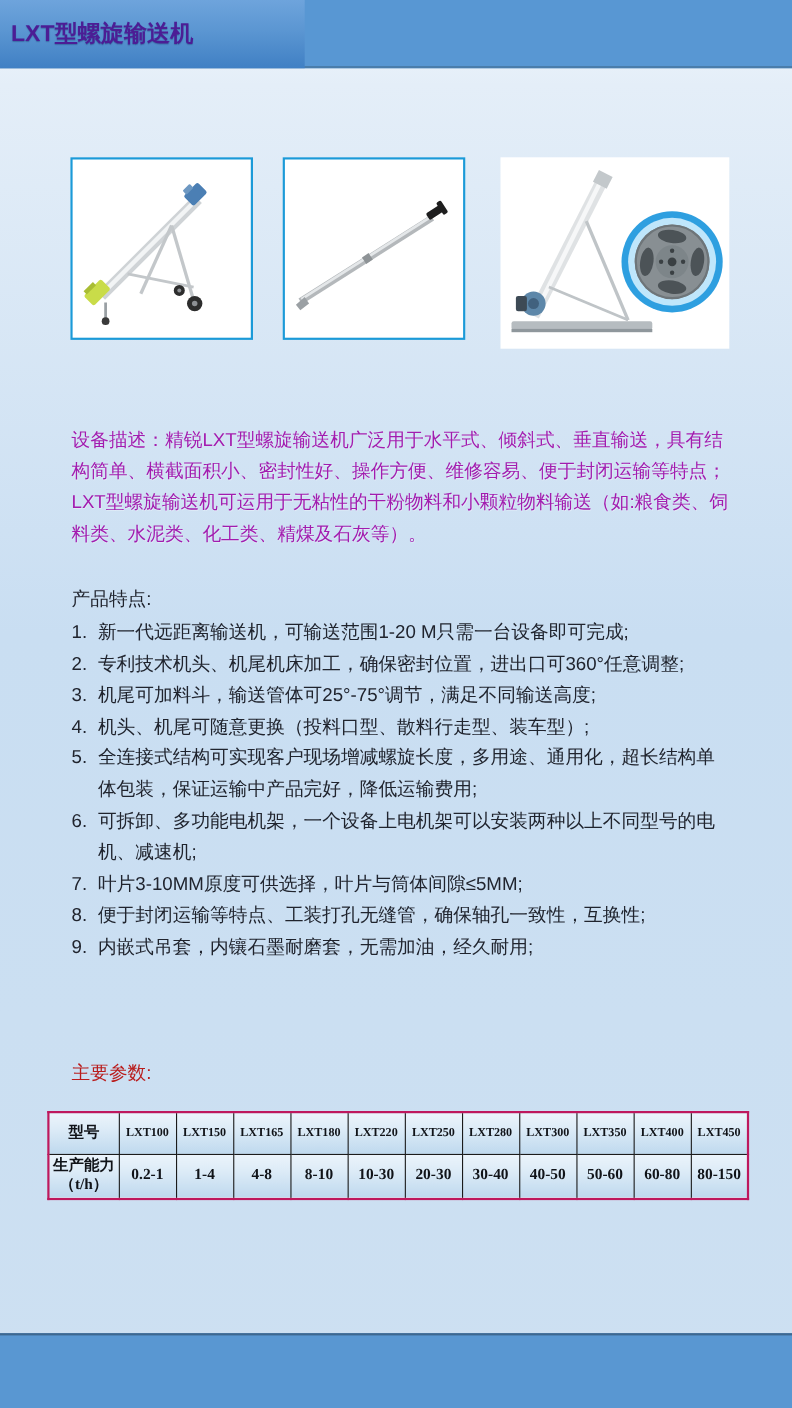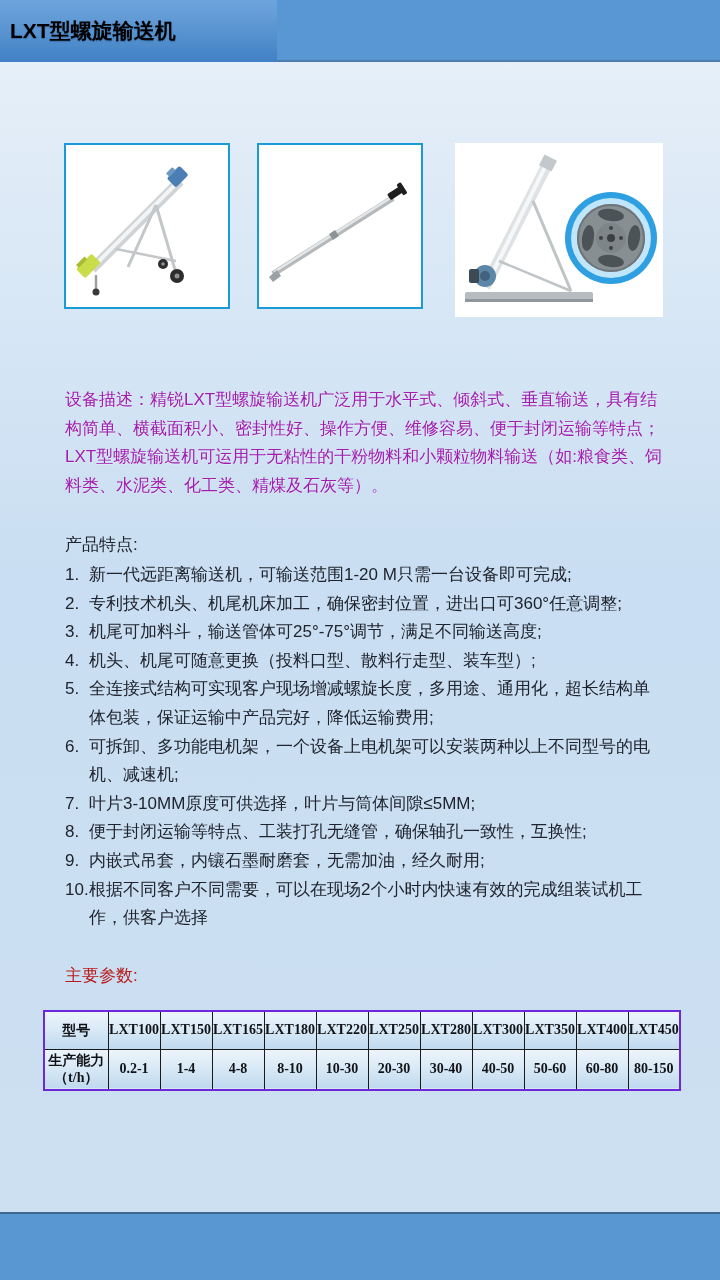--- a/index.html
+++ b/index.html
@@ -16,21 +16,21 @@
   .header{
     position:absolute;left:0;top:0;width:720px;height:62px;
     background:#5897d3;border-bottom:2px solid #4a7dab;box-sizing:border-box;
   }
   .header-left{
     position:absolute;left:0;top:0;width:277px;height:62px;
     background:linear-gradient(180deg,#6ea4dc 0%, #5b96d2 45%, #4080c4 100%);
   }
   .page-title{
     position:absolute;left:10px;top:0;height:62px;line-height:62px;
-    color:#000000;font-size:21px;font-weight:bold;
+    color:#4c1d95;font-size:21px;font-weight:bold;
     text-shadow:0 1px 1px rgba(30,70,120,.45);
     white-space:nowrap;
   }
   
   .fig{position:absolute;background:#ffffff;box-sizing:border-box;}
   .fig.bordered{border:2px solid #1b9ad8;}
   #fig1{left:64px;top:143px;width:166px;height:166px;}
   #fig2{left:257px;top:143px;width:166px;height:166px;}
   #fig3{left:455px;top:143px;width:208px;height:174px;}
   .fig svg{display:block;width:100%;height:100%;}
@@ -52,36 +52,36 @@
   .feat-num{flex:0 0 24px;}
   .feat-text{flex:1;}
   .params-head{
     position:absolute;left:65px;top:964px;
     font-size:17px;color:#b91c1c;
   }
   
   .param-table{
     position:absolute;left:43px;top:1010px;
     border-collapse:collapse;table-layout:fixed;
-    border:2px solid #6d28d9;
+    border:2px solid #be185d;
     font-family:"Liberation Serif", serif;color:#101318;
   }
   .param-table th,.param-table td{
     border:1px solid #1b1b1b;
     background:linear-gradient(180deg,#ecf4fb 0%, #dcebf7 40%, #bfd9ee 100%);
     text-align:center;vertical-align:middle;padding:0;
     font-weight:bold;
   }
   .col-label{width:64px;}
   .col-model{width:52px;}
   .row-models{height:38px;}
   .row-power{height:40px;}
   .row-capacity{height:41px;margin-top:16px;}
   .cell-cnlabel{font-size:14px;line-height:17px;white-space:pre-line;}
-  .cell-model{font-size:14px;}
+  .cell-model{font-size:11px;}
   .cell-capacity{font-size:14px;}
   .cell-power{text-align:left;padding-left:4px;font-size:15px;}
   
   .footer{
     position:absolute;left:0;top:1212px;width:720px;height:68px;
     background:#5997d2;border-top:2px solid #3d6890;box-sizing:border-box;
   }
 </style>
 </head>
 <body>
@@ -195,24 +195,20 @@
       <span class="feat-num">7.</span>
       <span class="feat-text">叶片3-10MM原度可供选择，叶片与筒体间隙≤5MM;</span>
     </div>
   <div class="feat-item">
       <span class="feat-num">8.</span>
       <span class="feat-text">便于封闭运输等特点、工装打孔无缝管，确保轴孔一致性，互换性;</span>
     </div>
   <div class="feat-item">
       <span class="feat-num">9.</span>
       <span class="feat-text">内嵌式吊套，内镶石墨耐磨套，无需加油，经久耐用;</span>
-    </div>
-  <div class="feat-item">
-      <span class="feat-num">10.</span>
-      <span class="feat-text">根据不同客户不同需要，可以在现场2个小时内快速有效的完成组装试机工作，供客户选择</span>
     </div>
 </div>
 
 <div class="params-head">主要参数:</div>
 
 <table class="param-table">
   <colgroup>
     <col class="col-label">
     <col class="col-model">
       <col class="col-model">

